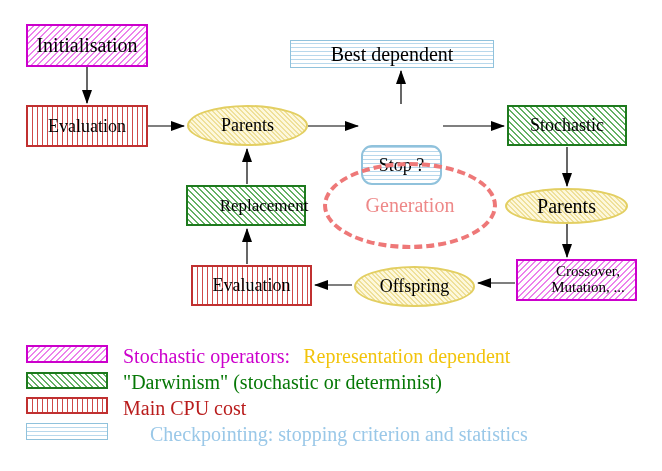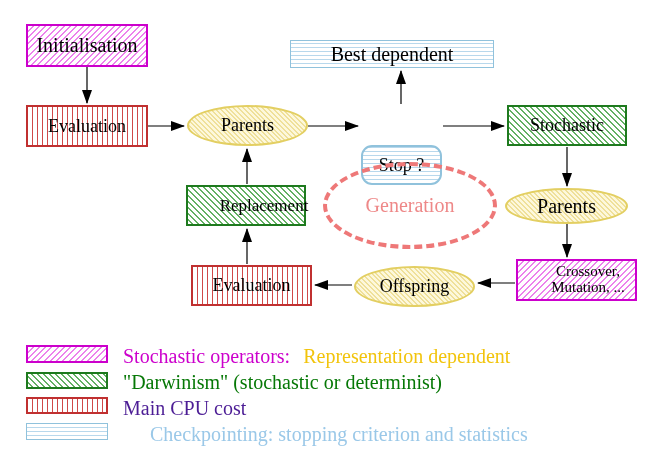--- a/index.html
+++ b/index.html
@@ -42,21 +42,21 @@
   }
   .fs20 { font-size:20px; } .fs21 { font-size:18px; } .fs17 { font-size:17px; }
   .fs15 { font-size:15px; }
   #arrows { position:absolute; left:0; top:0; pointer-events:none; }
   
   .swatch { position:absolute; box-sizing:border-box; width:82px; height:18px; }
   .legend-row { position:absolute; left:123px; font-size:20px; white-space:nowrap; }
   .lg-magenta { color:#cc00cc; }
   .lg-yellow  { color:#f2c40c; }
   .lg-green   { color:#067806; }
-  .lg-red     { color:#4c1d95; }
+  .lg-red     { color:#b91c1c; }
   .lg-cyan    { color:#9ac8e8; }
 </style>
 </head>
 <body>
 
 <div id="canvas">
 
   <div class="node hatch-magenta fs20" style="left:26px; top:24px; width:122px; height:43px;">
     <span>Initialisation</span>
   </div>

